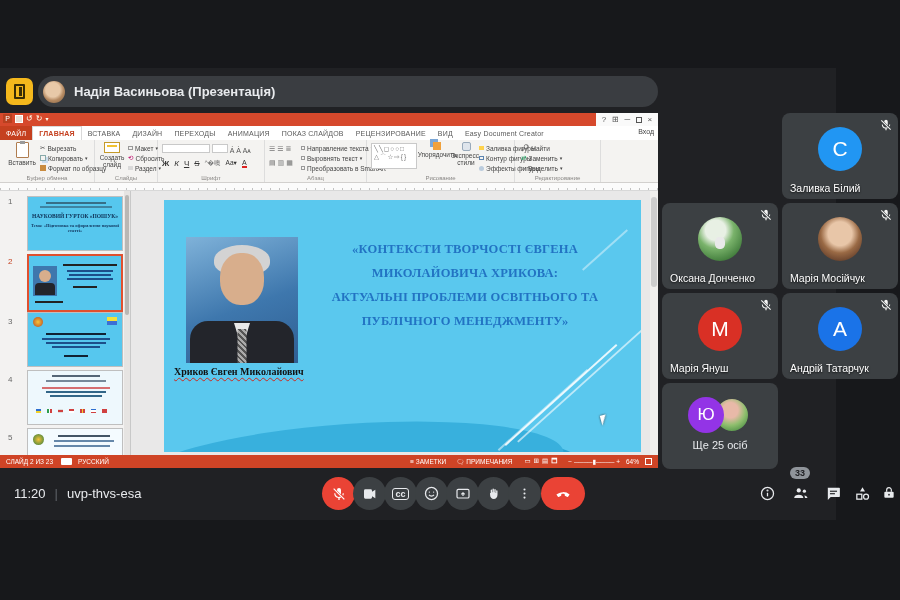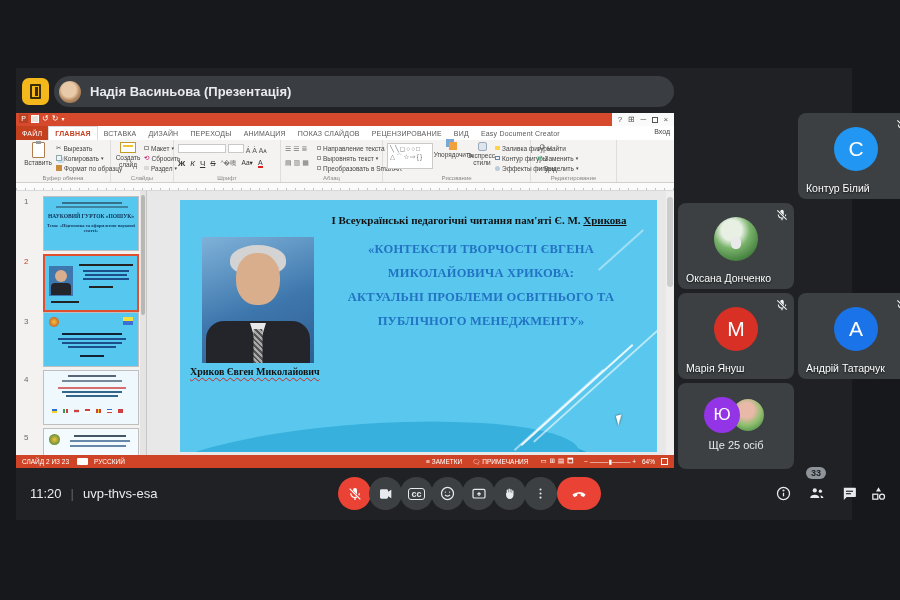--- a/index.html
+++ b/index.html
@@ -1,21 +1,21 @@
 <!DOCTYPE html>
 <html><head>
 <meta charset="utf-8">
 <style>
   html,body{margin:0;padding:0;background:#101113;}
   *{box-sizing:border-box;}
   .stage{position:relative;width:900px;height:600px;background:#17181b;overflow:hidden;
          font-family:"Liberation Sans",sans-serif;}
   .abs{position:absolute;}
   
-  .meet{position:absolute;left:16px;top:68px;width:836px;height:452px;background:#202124;}
+  .meet{position:absolute;left:0;top:68px;width:836px;height:452px;background:#202124;}
   .applogo{position:absolute;left:6px;top:10px;width:27px;height:27px;background:#f5b81c;border-radius:7px;display:flex;align-items:center;justify-content:center;}
   .door{width:11px;height:15px;border:2px solid #3a2d05;border-radius:1px;position:relative;}
   .door:after{content:"";position:absolute;right:1px;top:1px;width:3px;height:9px;background:#3a2d05;}
   .banner{position:absolute;left:38px;top:8px;width:620px;height:31px;background:#3a3d41;border-radius:16px;display:flex;align-items:center;}
   .banner .avatar{width:22px;height:22px;border-radius:50%;margin-left:5px;background:radial-gradient(circle at 45% 40%,#e8c9a8 0 40%,#b58a62 60%,#7d5b3e);}
   .banner .txt{margin-left:9px;color:#e8eaed;font-size:13px;font-weight:bold;}
   
   .tile{position:absolute;width:116px;height:86px;background:#3c4043;border-radius:8px;overflow:hidden;}
   .tname{position:absolute;left:8px;bottom:5px;color:#fff;font-size:10.5px;text-shadow:0 1px 2px rgba(0,0,0,.8);white-space:nowrap;}
   .micoff{position:absolute;top:5px;right:5px;width:14px;height:14px;opacity:.95;}
@@ -346,21 +346,20 @@
           <div class="streak" style="left:440px;top:20px;height:60px;opacity:.5"></div>
 
           <div class="photo">
             <div class="hair"></div>
               <div class="face"></div>
               <div class="suit"></div>
               <div class="shirt"></div>
               <div class="tie"></div>
           </div>
 
-          <div class="heading"><span>І Всеукраїнські педагогічні читання пам'яті Є. М. </span><u>Хрикова</u></div>
           <div class="tline" style="top:66px">МИКОЛАЙОВИЧА ХРИКОВА:</div>
           <div class="tline" style="top:42px">«КОНТЕКСТИ ТВОРЧОСТІ ЄВГЕНА</div>
           <div class="tline" style="top:90px">АКТУАЛЬНІ ПРОБЛЕМИ ОСВІТНЬОГО ТА</div>
           <div class="tline" style="top:114px">ПУБЛІЧНОГО МЕНЕДЖМЕНТУ»</div>
           <div class="caption">Хриков Євген Миколайович</div>
           <div class="cursor" style="left:437px;top:215px"></div>
         </div>
       </div>
       <div class="vscroll">
           <i></i>
@@ -382,36 +381,47 @@
 
     <div class="tile" style="left:782px;top:45px">
       <div class="letter" style="background:#2196f3">С</div>
       <div class="micoff">
           <svg viewBox="0 0 24 24" width="14" height="14">
             <path fill="#fff" d="M12 3a3 3 0 0 1 3 3v5c0 .5-.1 1-.3 1.4L9 6.6V6a3 3 0 0 1 3-3z"></path>
             <path fill="#fff" d="M6.5 11H4.8a7.2 7.2 0 0 0 6.2 7.1V21h2v-2.9c.9-.1 1.7-.4 2.5-.8l-1.5-1.5a5.2 5.2 0 0 1-7.5-4.8zm12.7 0h-1.7c0 .8-.2 1.6-.5 2.3l1.3 1.3c.6-1.1.9-2.3.9-3.6z"></path>
             <path stroke="#fff" stroke-width="1.8" d="M4 4l16 16"></path>
           </svg>
         </div>
-      <div class="tname">Контур Білий</div>
+      <div class="tname">Заливка Білий</div>
     </div>
 
     <div class="tile" style="left:662px;top:135px">
       <div class="letter" style="background:radial-gradient(circle at 40% 30%,#e8f0e4 0 25%,#7ab36b 45%,#3f7a3a 80%);"></div>
       <div class="abs" style="left:53px;top:34px;width:10px;height:12px;background:#e9e9e9;border-radius:40%"></div>
       <div class="micoff">
           <svg viewBox="0 0 24 24" width="14" height="14">
             <path fill="#fff" d="M12 3a3 3 0 0 1 3 3v5c0 .5-.1 1-.3 1.4L9 6.6V6a3 3 0 0 1 3-3z"></path>
             <path fill="#fff" d="M6.5 11H4.8a7.2 7.2 0 0 0 6.2 7.1V21h2v-2.9c.9-.1 1.7-.4 2.5-.8l-1.5-1.5a5.2 5.2 0 0 1-7.5-4.8zm12.7 0h-1.7c0 .8-.2 1.6-.5 2.3l1.3 1.3c.6-1.1.9-2.3.9-3.6z"></path>
             <path stroke="#fff" stroke-width="1.8" d="M4 4l16 16"></path>
           </svg>
         </div>
       <div class="tname">Оксана Донченко</div>
     </div>
 
+    <div class="tile" style="left:782px;top:135px">
+      <div class="letter" style="background:radial-gradient(circle at 50% 38%,#e8c6a8 0 34%,#9a6a45 55%,#5e3a28 85%);"></div>
+      <div class="micoff">
+          <svg viewBox="0 0 24 24" width="14" height="14">
+            <path fill="#fff" d="M12 3a3 3 0 0 1 3 3v5c0 .5-.1 1-.3 1.4L9 6.6V6a3 3 0 0 1 3-3z"></path>
+            <path fill="#fff" d="M6.5 11H4.8a7.2 7.2 0 0 0 6.2 7.1V21h2v-2.9c.9-.1 1.7-.4 2.5-.8l-1.5-1.5a5.2 5.2 0 0 1-7.5-4.8zm12.7 0h-1.7c0 .8-.2 1.6-.5 2.3l1.3 1.3c.6-1.1.9-2.3.9-3.6z"></path>
+            <path stroke="#fff" stroke-width="1.8" d="M4 4l16 16"></path>
+          </svg>
+        </div>
+      <div class="tname">Марія Мосійчук</div>
+    </div>
 
     <div class="tile" style="left:662px;top:225px">
       <div class="letter" style="background:#d93025">М</div>
       <div class="micoff">
           <svg viewBox="0 0 24 24" width="14" height="14">
             <path fill="#fff" d="M12 3a3 3 0 0 1 3 3v5c0 .5-.1 1-.3 1.4L9 6.6V6a3 3 0 0 1 3-3z"></path>
             <path fill="#fff" d="M6.5 11H4.8a7.2 7.2 0 0 0 6.2 7.1V21h2v-2.9c.9-.1 1.7-.4 2.5-.8l-1.5-1.5a5.2 5.2 0 0 1-7.5-4.8zm12.7 0h-1.7c0 .8-.2 1.6-.5 2.3l1.3 1.3c.6-1.1.9-2.3.9-3.6z"></path>
             <path stroke="#fff" stroke-width="1.8" d="M4 4l16 16"></path>
           </svg>
         </div>

